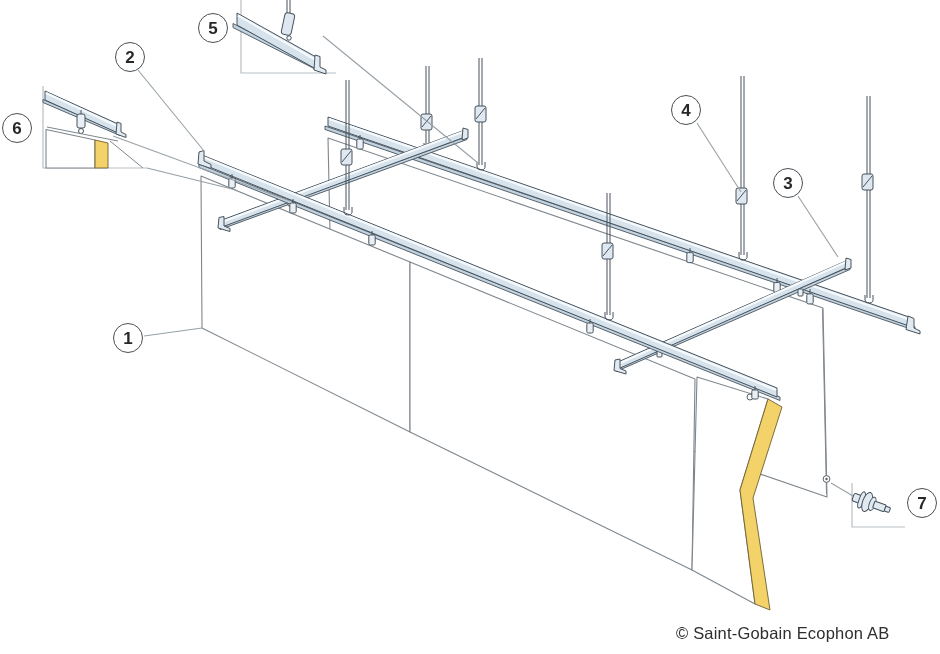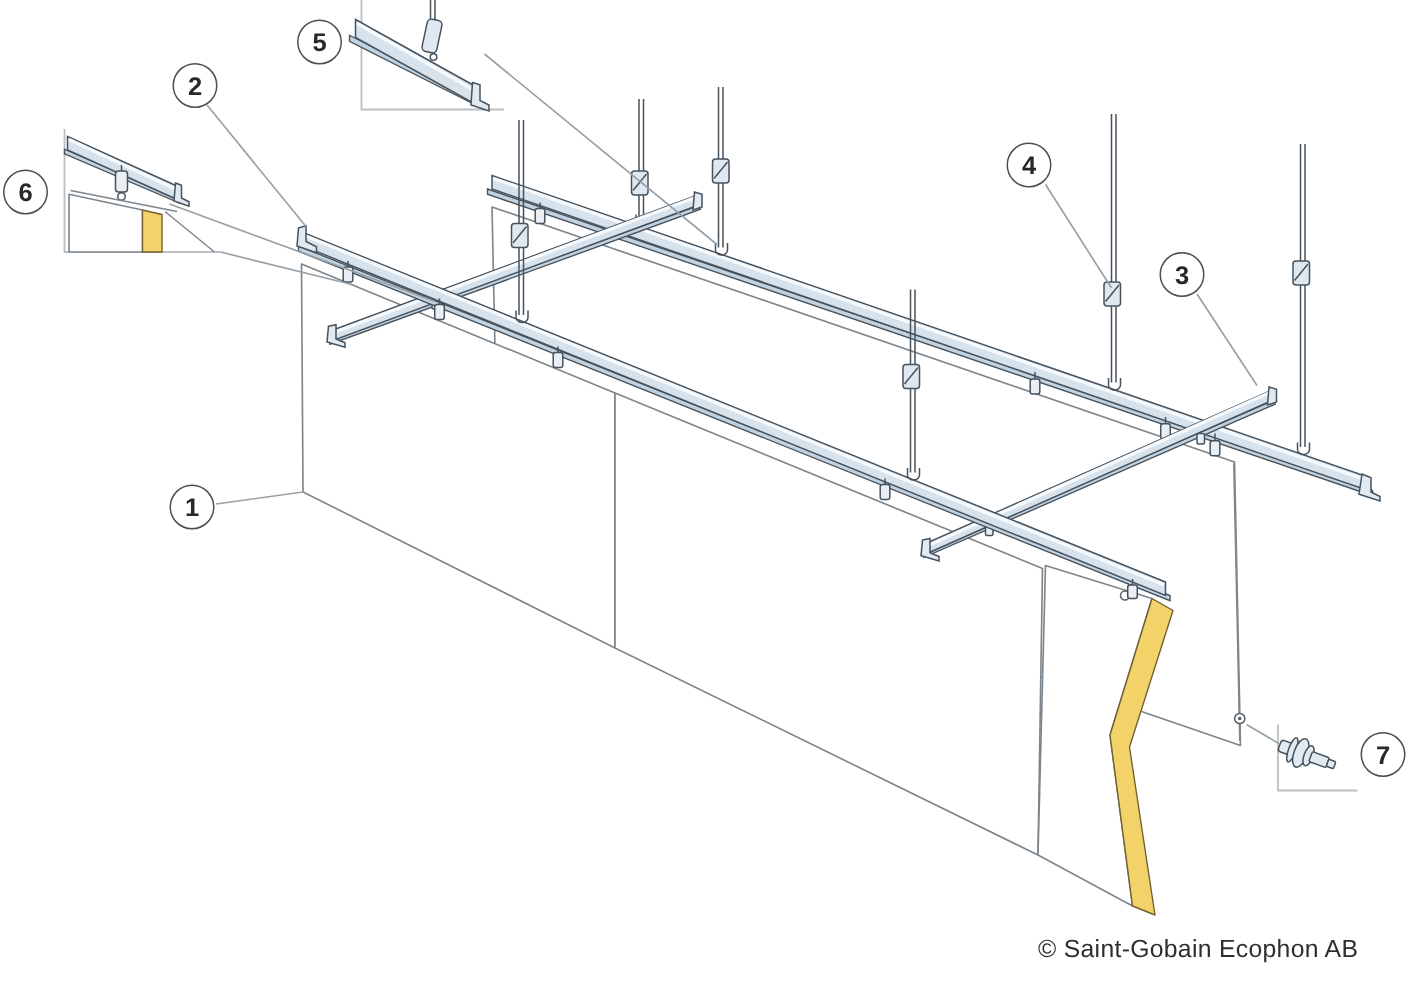--- a/index.html
+++ b/index.html
@@ -2,21 +2,21 @@
 <html><head>
 <meta charset="utf-8">
 <style>
   html,body{margin:0;padding:0;background:#fff;}
   .stage{position:relative;width:940px;height:654px;background:#ffffff;overflow:hidden;
          font-family:"Liberation Sans", sans-serif;}
   .stage svg{position:absolute;left:0;top:0;}
   .callout{position:absolute;width:30px;height:30px;border:1.6px solid #4a4f54;border-radius:50%;
            background:#fff;display:flex;align-items:center;justify-content:center;
            font-size:17px;font-weight:600;color:#26282a;box-sizing:border-box;line-height:1;}
-  .copyright{position:absolute;left:692px;top:624px;font-size:16.5px;color:#2e2e2e;
+  .copyright{position:absolute;left:676px;top:624px;font-size:16.5px;color:#2e2e2e;
              letter-spacing:0.2px;white-space:nowrap;}
   
   .web{fill:#d6e2ec;stroke:#46525c;stroke-width:1;}
   .flange{fill:#c2d2df;stroke:#46525c;stroke-width:0.9;}
   .hl{stroke:#f7fafc;stroke-width:2.2;fill:none;}
   .panel{fill:#ffffff;stroke:#7e868d;stroke-width:1.1;stroke-linejoin:round;}
   .pline{stroke:#7e868d;stroke-width:1;fill:none;}
   .metal{fill:#e2eaf1;stroke:#46525c;stroke-width:1;}
   .rod{stroke:#46525c;stroke-width:1;fill:none;}
   .clampbox{fill:#dfe8f0;stroke:#46525c;stroke-width:1;}

